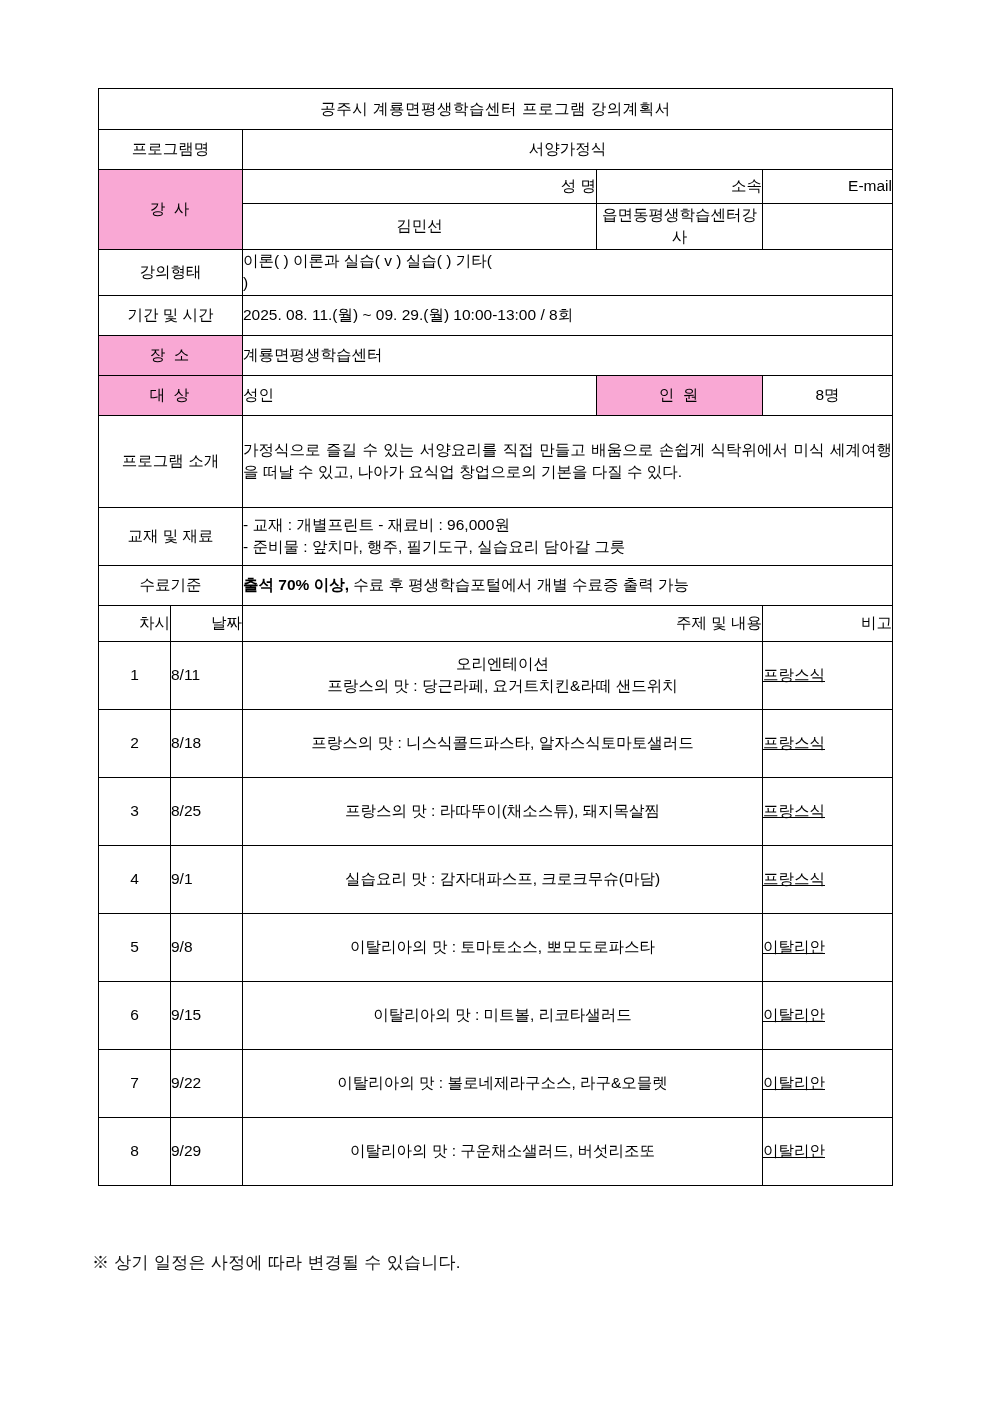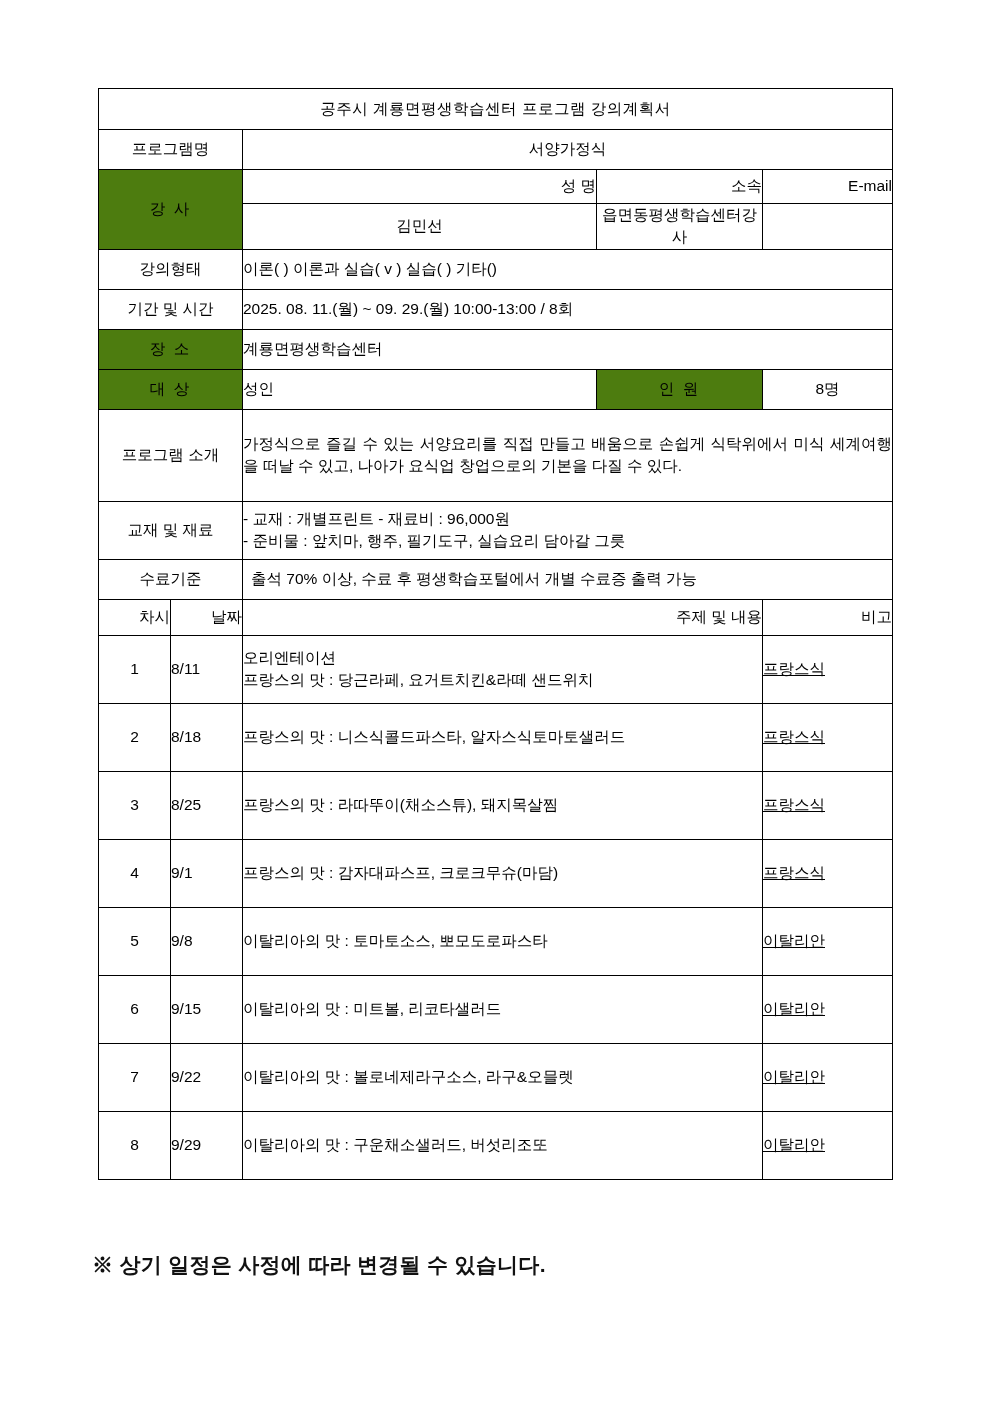--- a/index.html
+++ b/index.html
@@ -46,21 +46,21 @@
     text-align: center;
     font-size: 21px;
     font-weight: bold;
     letter-spacing: 0.5px;
   }
   .lbl {
     text-align: center;
     font-weight: bold;
     font-size: 16px;
     letter-spacing: 2px;
-    background: #4d7c0f;
+    background: #f9a8d4;
   }
   .lbl-tight {
     text-align: center;
     font-weight: bold;
     font-size: 16px;
     letter-spacing: 0px;
   }
   .val-center {
     text-align: center;
     font-size: 15.5px;
@@ -91,51 +91,50 @@
     padding: 5px 8px;
     font-size: 15px;
     font-weight: bold;
     line-height: 1.6;
   }
   .material-cell div { white-space: nowrap; }
   .cert-cell {
     padding-left: 8px;
     font-size: 14.5px;
   }
-  .cert-cell b { font-weight: normal; margin-left: 8px; }
+  .cert-cell b { font-weight: bold; }
 
   .sess-num {
     text-align: center;
     font-weight: bold;
     font-size: 15.5px;
   }
   .sess-date {
     font-weight: bold;
     font-size: 15.5px;
   }
   .sess-topic {
-    text-align: left;
+    text-align: center;
     padding-left: 8px;
     font-size: 15px;
     line-height: 1.5;
   }
   .sess-note {
     text-align: left;
     padding-left: 8px;
     font-size: 15px;
     text-decoration: underline;
   }
   .footnote {
     position: absolute;
     left: 92px;
     top: 1251px;
-    font-size: 21px;
+    font-size: 17px;
     color: #111111;
     letter-spacing: 0.3px;
-    font-weight: bold;
   }
   .form-line {
     display: inline-block;
   }
 </style>
 </head>
 <body>
 
 <div class="page">
   <div class="sheet">
@@ -164,21 +163,21 @@
           <td class="hdr-center">E-mail</td>
         </tr>
         <tr class="row-h40">
           <td class="val-center" colspan="2">김민선</td>
           <td class="val-center" colspan="2">읍면동평생학습센터강사</td>
           <td class="val-center"></td>
         </tr>
         <tr class="row-h40">
           <td class="lbl-tight" colspan="2">강의형태</td>
           <td class="val-left" colspan="5">
-            <div style="display:flex; justify-content:flex-start; padding-right:8px;">
+            <div style="display:flex; justify-content:space-between; padding-right:8px;flex-direction:column;">
               <span class="form-line">이론(  )  이론과 실습( v )    실습(  )    기타(</span>
               <span class="form-line">)</span>
             </div>
           </td>
         </tr>
         <tr class="row-h40">
           <td class="lbl-tight" colspan="2">기간 및 시간</td>
           <td class="val-left" colspan="5">2025. 08. 11.(월) ~ 09. 29.(월) 10:00-13:00 / 8회</td>
         </tr>
         <tr class="row-h40">
@@ -232,21 +231,21 @@
         </tr>
         <tr style="height:68px">
           <td class="sess-num">3</td>
           <td class="sess-date">8/25</td>
           <td class="sess-topic" colspan="4">프랑스의 맛 : 라따뚜이(채소스튜), 돼지목살찜</td>
           <td class="sess-note">프랑스식</td>
         </tr>
         <tr style="height:68px">
           <td class="sess-num">4</td>
           <td class="sess-date">9/1</td>
-          <td class="sess-topic" colspan="4">프랑스의 맛 : 감자대파스프, 크로크무슈(마담)</td>
+          <td class="sess-topic" colspan="4">실습요리 맛 : 감자대파스프, 크로크무슈(마담)</td>
           <td class="sess-note">프랑스식</td>
         </tr>
         <tr style="height:68px">
           <td class="sess-num">5</td>
           <td class="sess-date">9/8</td>
           <td class="sess-topic" colspan="4">이탈리아의 맛 : 토마토소스, 뽀모도로파스타</td>
           <td class="sess-note">이탈리안</td>
         </tr>
         <tr style="height:68px">
           <td class="sess-num">6</td>

